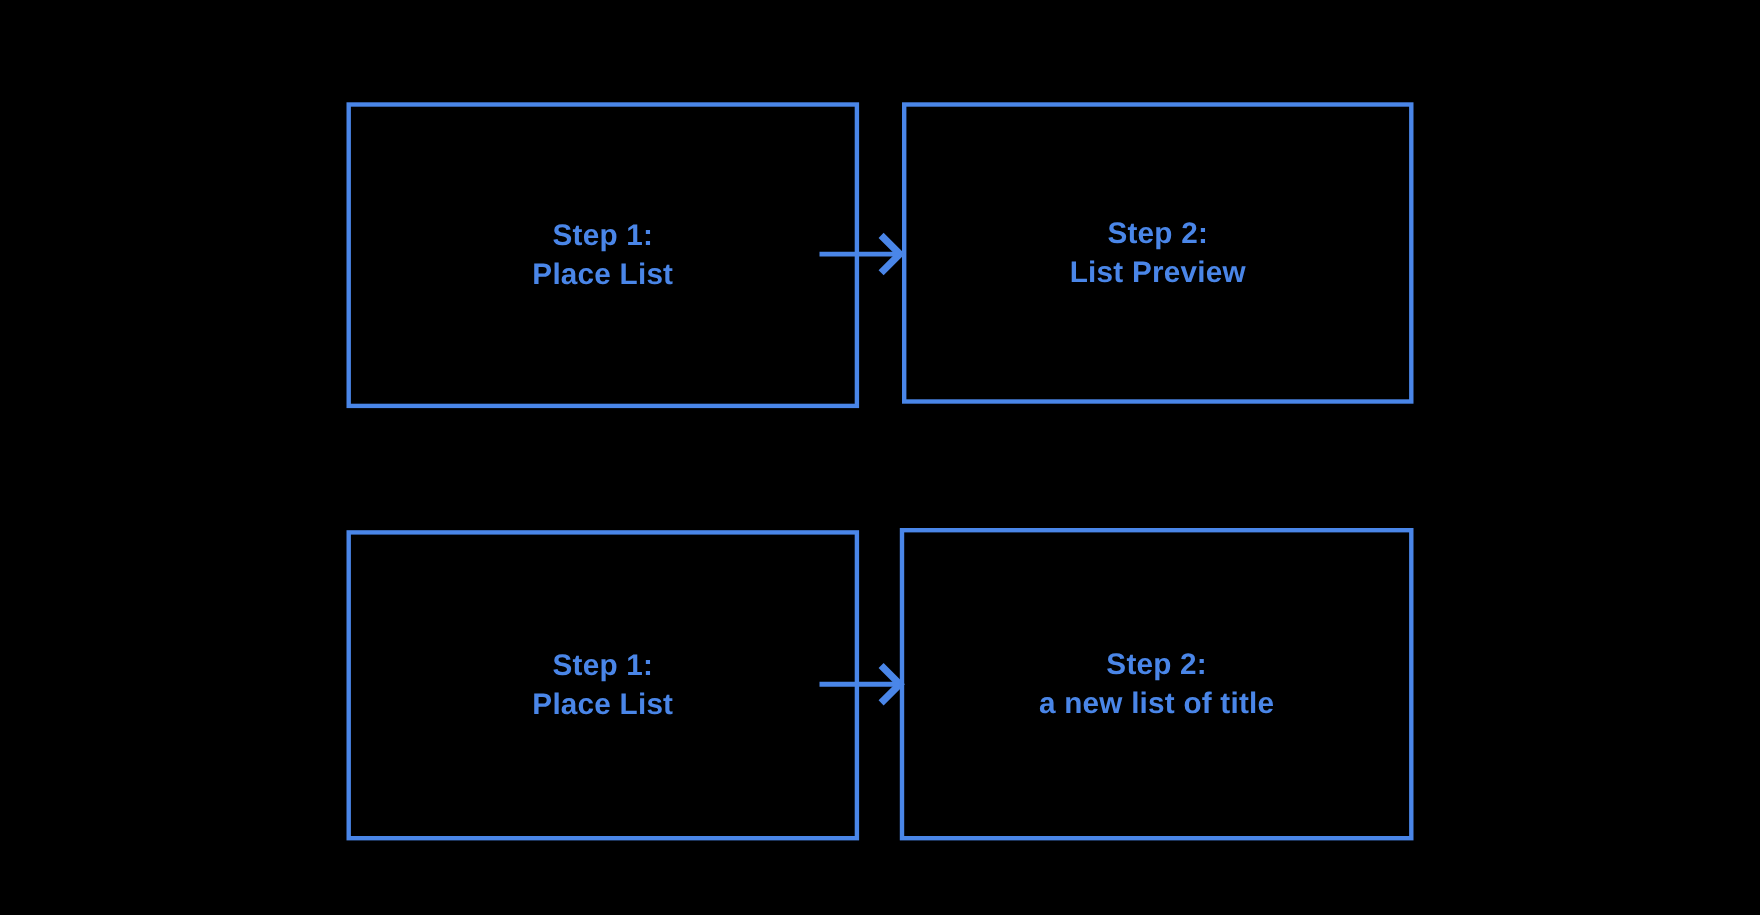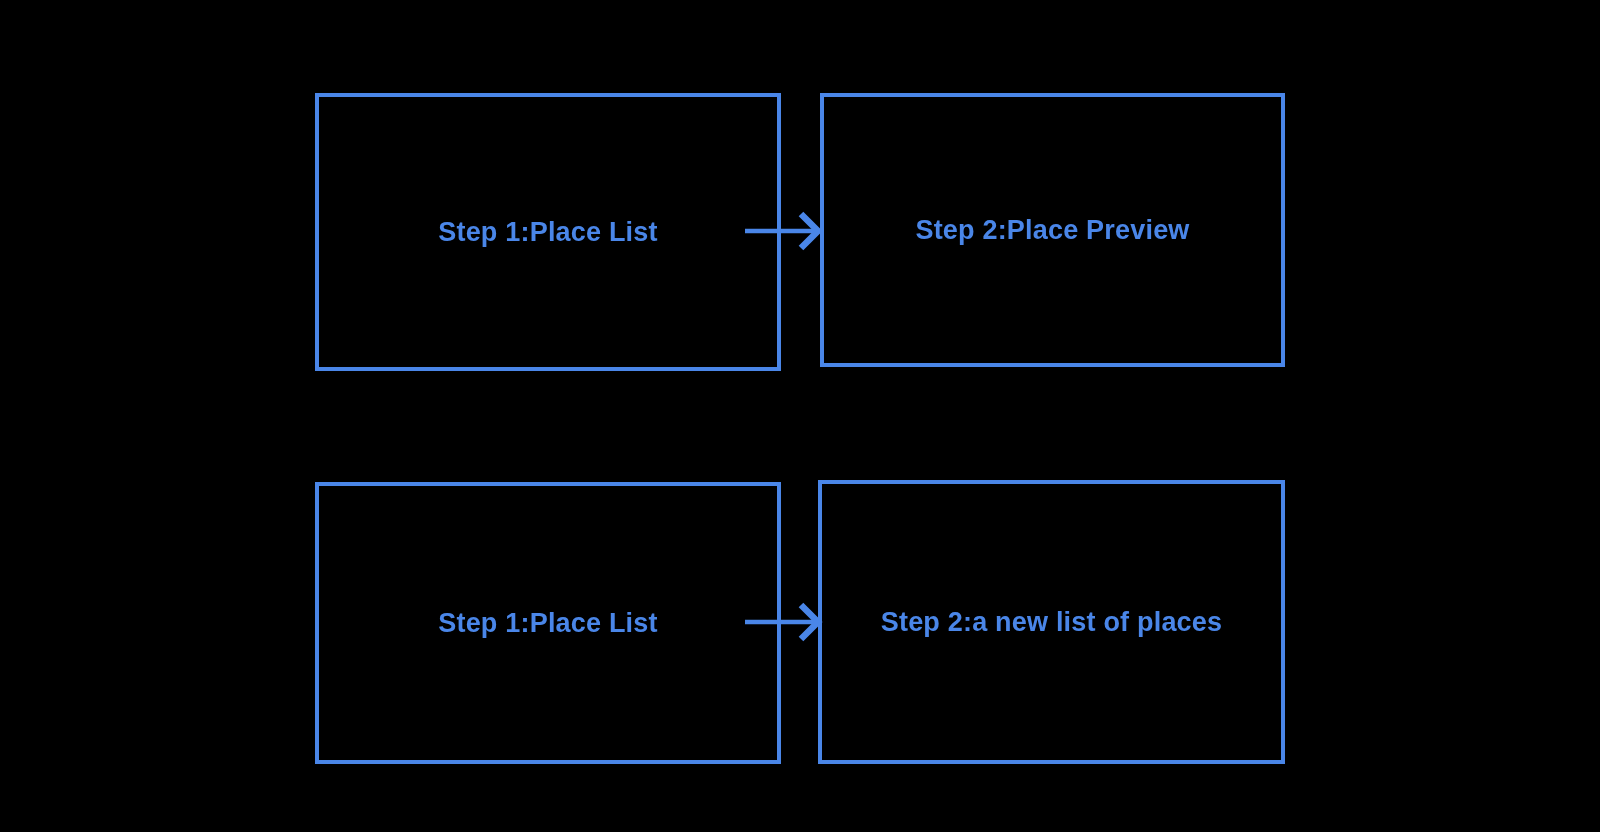--- a/index.html
+++ b/index.html
@@ -17,21 +17,21 @@
   .diagram {
     position: relative;
     width: 1600px;
     height: 832px;
   }
   .box {
     position: absolute;
     border: 4px solid var(--accent);
     background: transparent;
     display: flex;
-    flex-direction: row;
+    flex-direction: column;
     align-items: center;
     justify-content: center;
     text-align: center;
     text-decoration: underline;
   }
   .box .line {
     color: var(--accent);
     font-size: 27px;
     line-height: 35px;
     font-weight: 700;
@@ -72,31 +72,31 @@
     <div class="line">Place List</div>
   </div>
 
   <svg class="arrow a1" viewBox="0 0 90 60" xmlns="http://www.w3.org/2000/svg">
     <line class="shaft" x1="5" y1="30" x2="77" y2="30"></line>
     <polyline class="head" points="61,13 78,30 61,47"></polyline>
   </svg>
 
   <div class="box b2">
     <div class="line">Step 2:</div>
-    <div class="line">Place Preview</div>
+    <div class="line">List Preview</div>
   </div>
 
   <div class="box b3">
     <div class="line">Step 1:</div>
     <div class="line">Place List</div>
   </div>
 
   <svg class="arrow a2" viewBox="0 0 90 60" xmlns="http://www.w3.org/2000/svg">
     <line class="shaft" x1="5" y1="30" x2="77" y2="30"></line>
     <polyline class="head" points="61,13 78,30 61,47"></polyline>
   </svg>
 
   <div class="box b4">
     <div class="line">Step 2:</div>
-    <div class="line">a new list of places</div>
+    <div class="line">a new list of title</div>
   </div>
 
 </div>
 
 </body></html>

